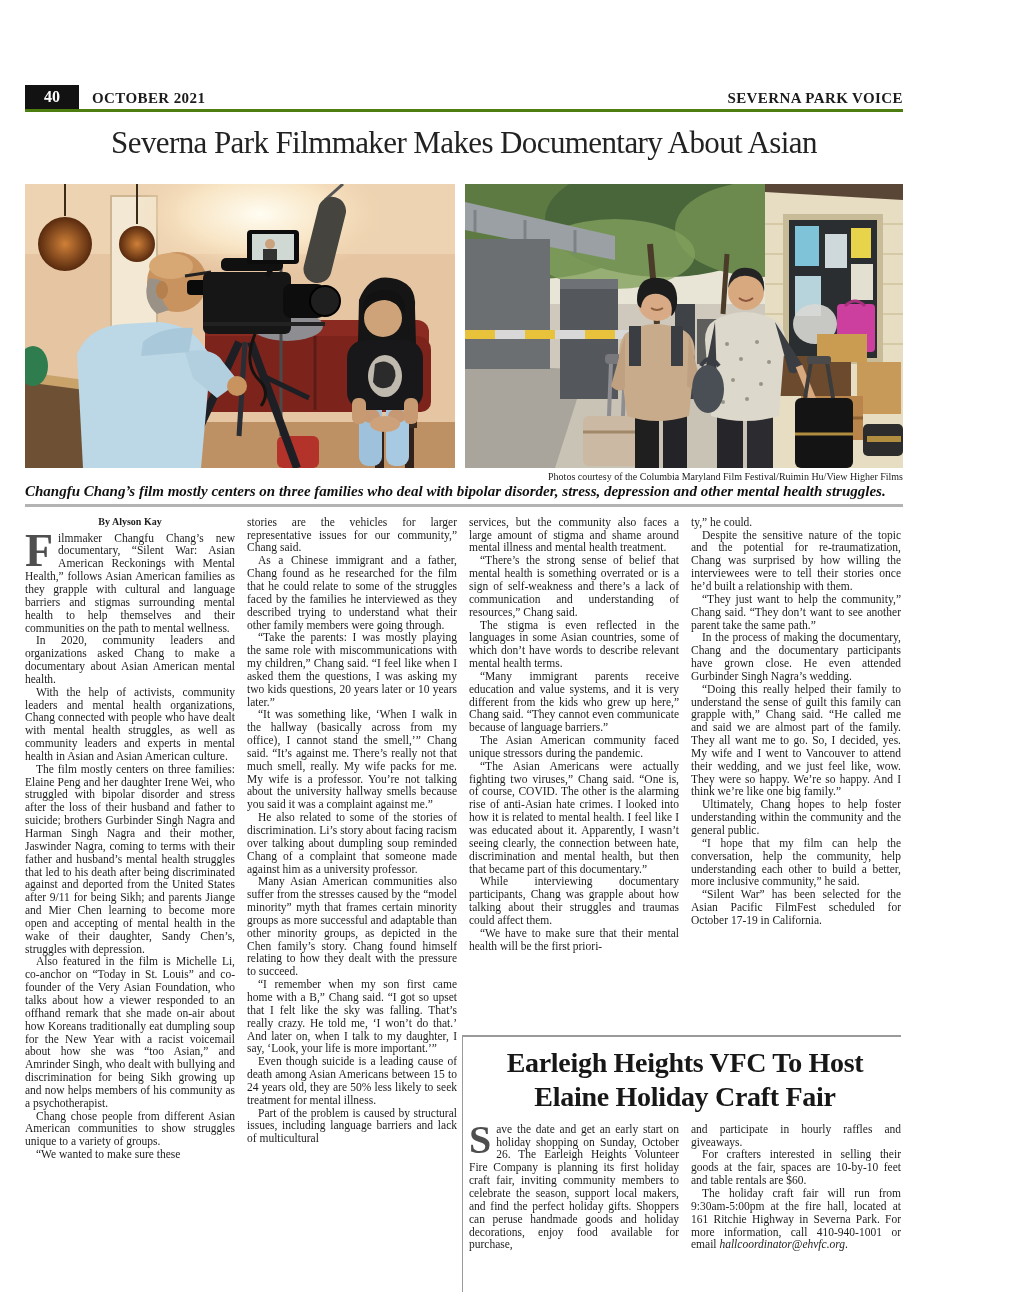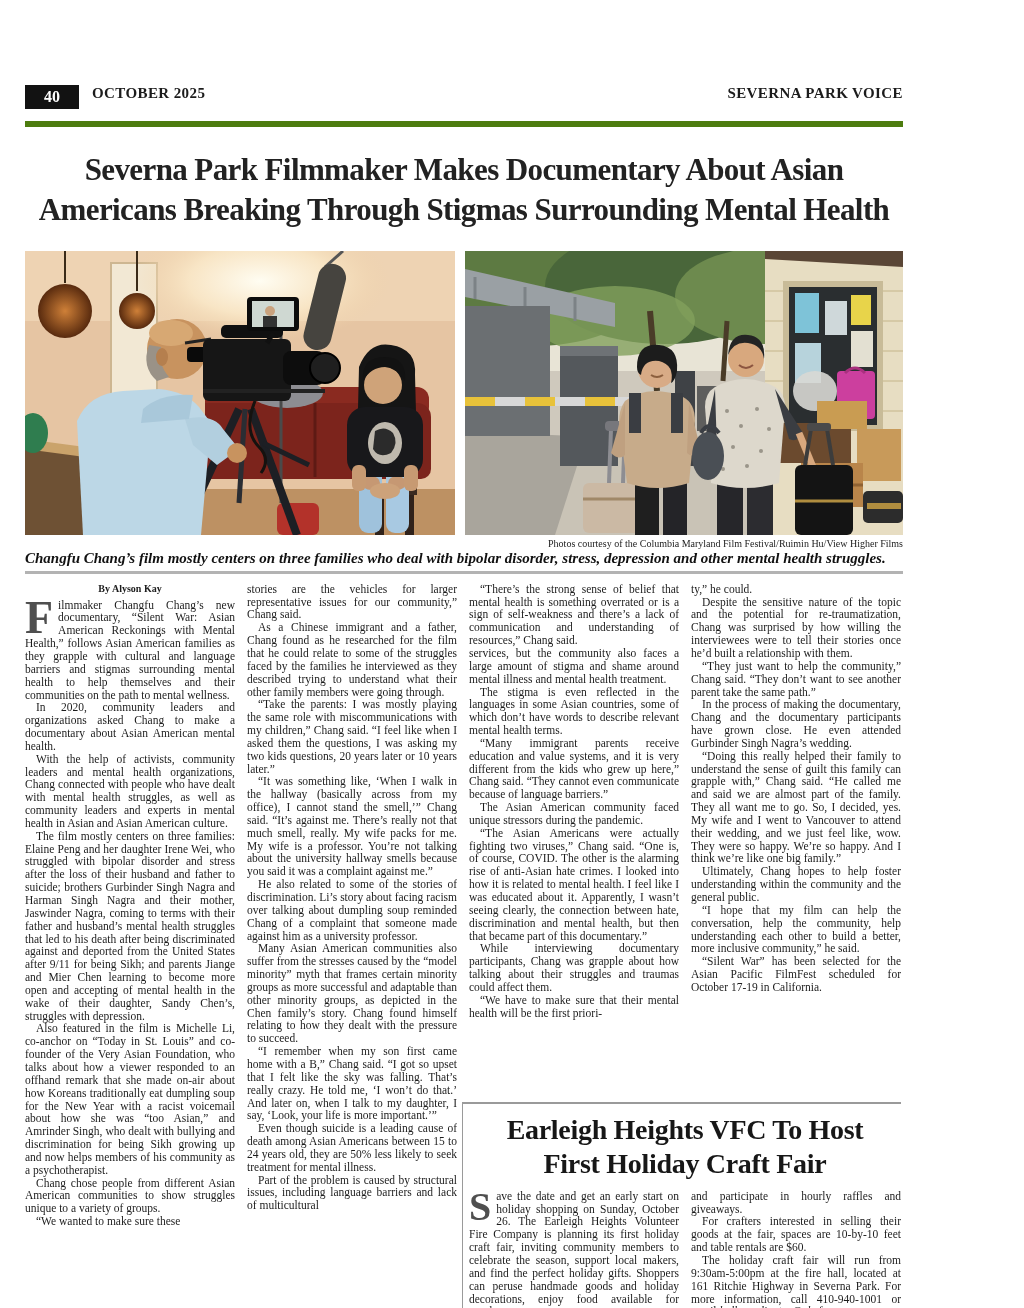--- a/index.html
+++ b/index.html
@@ -1,28 +1,28 @@
 <!DOCTYPE html>
 <html lang="en"><head>
 <meta charset="utf-8">
 <style>
   html,body{margin:0;padding:0;background:#ffffff;}
   .sheet{position:relative;width:1024px;height:1308px;background:#fff;overflow:hidden;
          font-family:"Liberation Serif",serif;color:#1c1c1c;}
   .content{position:absolute;left:25px;top:85px;width:878px;}
 
   
-  .hdr{display:flex;align-items:flex-start;border-bottom:6px solid #4d7c0f;padding-bottom:12px;}
+  .hdr{display:flex;align-items:flex-end;border-bottom:3px solid #4d7c0f;padding-bottom:0;}
   .pageno{background:#121212;color:#fff;font-weight:bold;font-size:16px;
           padding:2px 19px 3px 19px;line-height:19px;}
   .issue{font-weight:bold;font-size:15px;margin-left:13px;letter-spacing:.4px;padding-bottom:2px;}
   .masthead{margin-left:auto;font-weight:bold;font-size:15px;letter-spacing:.4px;padding-bottom:2px;}
 
   
-  .headline{margin-top:23px;text-align:center;color:#222;font-weight:bold;
+  .headline{margin-top:11px;text-align:center;color:#222;font-weight:normal;
             font-size:31px;line-height:40px;letter-spacing:-.6px;}
   .headline span{display:block;white-space:nowrap;}
 
   
   .photos{margin-top:10px;display:flex;gap:10px;height:284px;}
   .photos figure{margin:0;padding:0;height:284px;overflow:hidden;}
   .ph1{width:430px;} .ph2{width:438px;}
   .photos svg{display:block;width:100%;height:100%;}
 
   .credit{margin-top:3px;font-size:10px;text-align:right;color:#222;}
@@ -54,27 +54,26 @@
   em{font-style:italic;}
 </style>
 </head>
 <body>
 
 <div class="sheet">
   <div class="content">
 
     <div class="hdr">
       <div class="pageno">40</div>
-      <div class="issue">OCTOBER 2025</div>
+      <div class="issue">OCTOBER 2021</div>
       <div class="masthead">SEVERNA PARK VOICE</div>
     </div>
 
     <h1 class="headline">
         <span>Severna Park Filmmaker Makes Documentary About Asian</span>
-        <span>Americans Breaking Through Stigmas Surrounding Mental Health</span>
       </h1>
 
     <div class="photos">
       <figure class="ph1">
         <svg viewBox="0 0 430 284" preserveAspectRatio="none">
           <defs>
             <radialGradient id="lamp1">
                 <stop offset="0" stop-color="#cf8038"></stop>
                 <stop offset="1" stop-color="#582a0e"></stop>
               </radialGradient>
@@ -281,22 +280,22 @@
           <p class="para">“It was something like, ‘When I walk in the hallway (basically across from my office), I cannot stand the smell,’” Chang said. “It’s against me. There’s really not that much smell, really. My wife packs for me. My wife is a professor. You’re not talking about the university hallway smells because you said it was a complaint against me.”</p>
           <p class="para">He also related to some of the stories of discrimination. Li’s story about facing racism over talking about dumpling soup reminded Chang of a complaint that someone made against him as a university professor.</p>
           <p class="para">Many Asian American communities also suffer from the stresses caused by the “model minority” myth that frames certain minority groups as more successful and adaptable than other minority groups, as depicted in the Chen family’s story. Chang found himself relating to how they dealt with the pressure to succeed.</p>
           <p class="para">“I remember when my son first came home with a B,” Chang said. “I got so upset that I felt like the sky was falling. That’s really crazy. He told me, ‘I won’t do that.’ And later on, when I talk to my daughter, I say, ‘Look, your life is more important.’”</p>
           <p class="para">Even though suicide is a leading cause of death among Asian Americans between 15 to 24 years old, they are 50% less likely to seek treatment for mental illness.</p>
           <p class="para">Part of the problem is caused by structural issues, including language barriers and lack of multicultural</p>
         </div>
       <div class="rightwrap">
         <div class="shortrow">
           <div class="col shortcol">
+              <p class="para cont">services, but the community also faces a large amount of stigma and shame around mental illness and mental health treatment.</p>
               <p class="para">“There’s the strong sense of belief that mental health is something overrated or is a sign of self-weakness and there’s a lack of communication and understanding of resources,” Chang said.</p>
-              <p class="para cont">services, but the community also faces a large amount of stigma and shame around mental illness and mental health treatment.</p>
               <p class="para">The stigma is even reflected in the languages in some Asian countries, some of which don’t have words to describe relevant mental health terms.</p>
               <p class="para">“Many immigrant parents receive education and value systems, and it is very different from the kids who grew up here,” Chang said. “They cannot even communicate because of language barriers.”</p>
               <p class="para">The Asian American community faced unique stressors during the pandemic.</p>
               <p class="para">“The Asian Americans were actually fighting two viruses,” Chang said. “One is, of course, COVID. The other is the alarming rise of anti-Asian hate crimes. I looked into how it is related to mental health. I feel like I was educated about it. Apparently, I wasn’t seeing clearly, the connection between hate, discrimination and mental health, but then that became part of this documentary.”</p>
               <p class="para">While interviewing documentary participants, Chang was grapple about how talking about their struggles and traumas could affect them.</p>
               <p class="para">“We have to make sure that their mental health will be the first priori-</p>
             </div>
           <div class="col shortcol">
               <p class="para cont">ty,” he could.</p>
               <p class="para">Despite the sensitive nature of the topic and the potential for re-traumatization, Chang was surprised by how willing the interviewees were to tell their stories once he’d built a relationship with them.</p>
@@ -304,21 +303,21 @@
               <p class="para">In the process of making the documentary, Chang and the documentary participants have grown close. He even attended Gurbinder Singh Nagra’s wedding.</p>
               <p class="para">“Doing this really helped their family to understand the sense of guilt this family can grapple with,” Chang said. “He called me and said we are almost part of the family. They all want me to go. So, I decided, yes. My wife and I went to Vancouver to attend their wedding, and we just feel like, wow. They were so happy. We’re so happy. And I think we’re like one big family.”</p>
               <p class="para">Ultimately, Chang hopes to help foster understanding within the community and the general public.</p>
               <p class="para">“I hope that my film can help the conversation, help the community, help understanding each other to build a better, more inclusive community,” he said.</p>
               <p class="para">“Silent War” has been selected for the Asian Pacific FilmFest scheduled for October 17-19 in California.</p>
             </div>
         </div>
         <div class="article2">
           <h2 class="a2-headline">
               <span>Earleigh Heights VFC To Host</span>
-              <span>First Holiday Craft Fair</span>
+              <span>Elaine Holiday Craft Fair</span>
             </h2>
           <div class="a2cols">
             <div class="col">
                 <p class="para drop"><span class="dropcap s">S</span>ave the date and get an early start on holiday shopping on Sunday, October 26. The Earleigh Heights Volunteer Fire Company is planning its first holiday craft fair, inviting community members to celebrate the season, support local makers, and find the perfect holiday gifts. Shoppers can peruse handmade goods and holiday decorations, enjoy food available for purchase,</p>
               </div>
             <div class="col">
                 <p class="para cont">and participate in hourly raffles and giveaways.</p>
                 <p class="para">For crafters interested in selling their goods at the fair, spaces are 10-by-10 feet and table rentals are $60.</p>
                 <p class="para">The holiday craft fair will run from 9:30am-5:00pm at the fire hall, located at 161 Ritchie Highway in Severna Park. For more information, call 410-940-1001 or email <em>hallcoordinator@ehvfc.org</em>.</p>
               </div>

